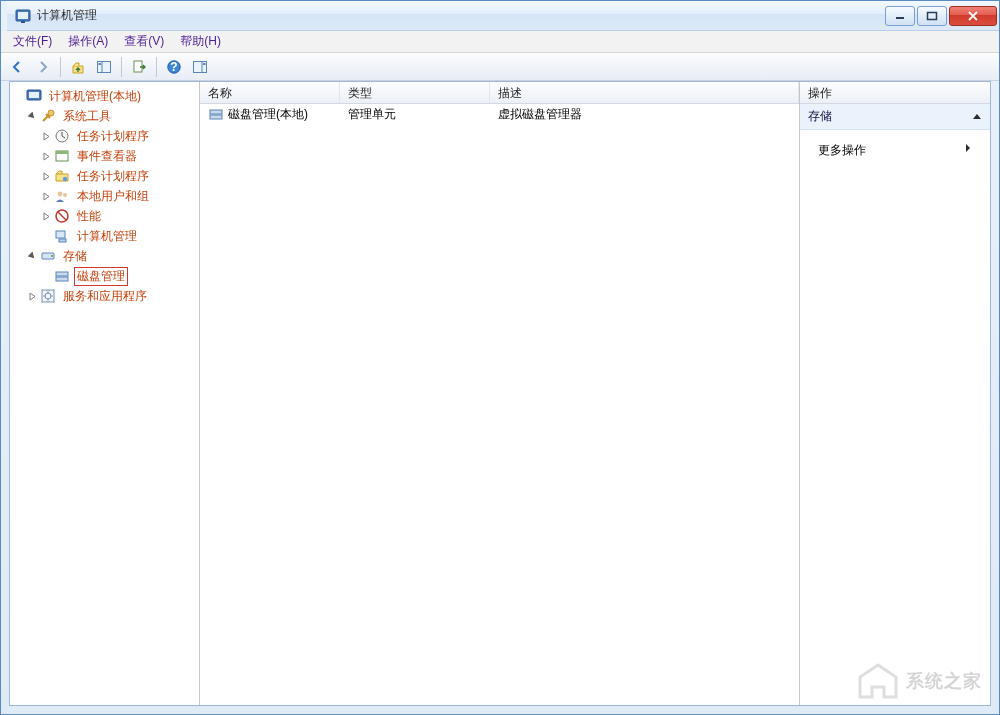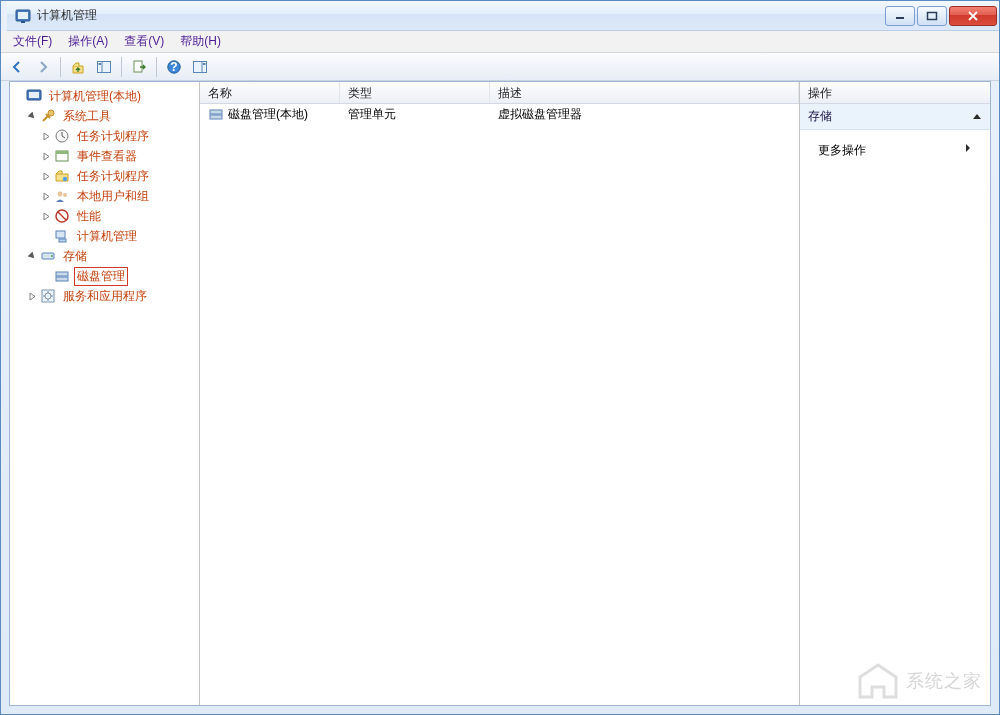--- a/index.html
+++ b/index.html
@@ -60,21 +60,21 @@
 
     
     .actions-panel { width: 190px; display: flex; flex-direction: column; }
     .actions-header { height: 22px; background: linear-gradient(to bottom, #fdfdfe, #ecf0f6); border-bottom: 1px solid #d2d9e4; padding: 3px 8px; color: #222; }
     .actions-body { flex: 1; }
     .actions-section { background: #eaf2fb; border-bottom: 1px solid #d5e2f1; padding: 4px 8px; display: flex; align-items: center; justify-content: space-between; color: #114; }
     .actions-section .tri { display: inline-flex; }
     .actions-link { padding: 12px 18px; display: flex; align-items: flex-start; justify-content: space-between; cursor: pointer; }
 
     
-    .watermark { position: absolute; right: 18px; bottom: 14px; opacity: 0.28; pointer-events: none; display: flex; align-items: center; gap: 6px; }
+    .watermark { position: absolute; right: 18px; bottom: 14px; opacity: 0.28; pointer-events: none; display: flex; align-items: center; gap: 6px; font-weight: bold; }
     .watermark .wm-text { font-size: 18px; color: #6a6a6a; letter-spacing: 1px; }
   </style>
 </head>
 <body>
 
 <div class="window">
 
   <div class="titlebar">
     <span class="app-icon">
       <svg viewBox="0 0 16 16">

